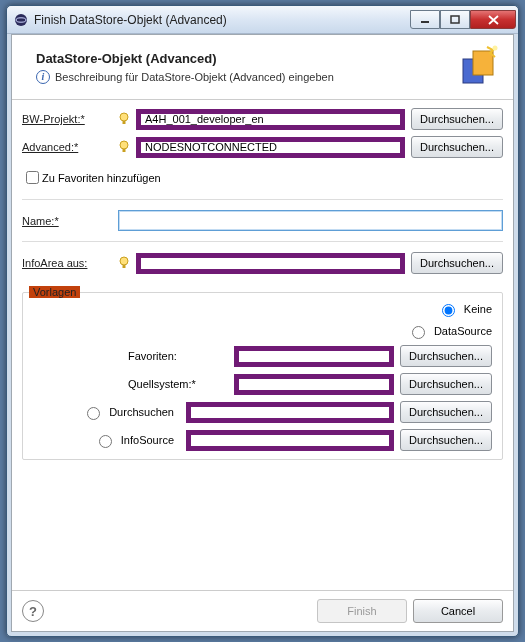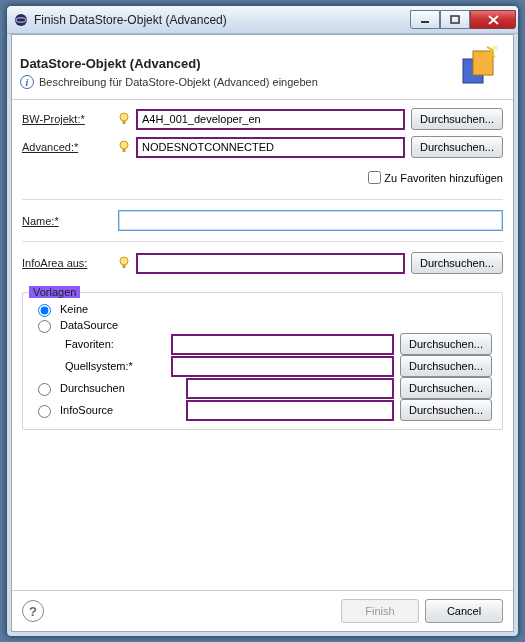--- a/index.html
+++ b/index.html
@@ -60,24 +60,24 @@
   .client {
     flex: 1;
     margin: 4px;
     margin-top: 0;
     background: #fff;
     border: 1px solid #a0a8b0;
     display: flex;
     flex-direction: column;
   }
   .header {
-    padding: 10px 12px 10px 8px;
+    padding: 10px 12px 10px 24px;
     border-bottom: 1px solid #ccc;
     display: flex;
-    align-items: flex-end;
+    align-items: center;
     gap: 16px;
   }
   .header-text { flex: 1; }
   .header-title { font-size: 13px; font-weight: bold; color: #222; margin-bottom: 4px;}
   .header-desc { font-size: 11px; color: #333; display: flex; align-items: center; gap: 5px;}
   .big-icon { width: 44px; height: 44px; }
   .info-i {
     width: 14px; height: 14px; border-radius: 50%;
     border: 1.5px solid #3a66b0;
     color: #3a66b0;
@@ -98,57 +98,57 @@
     align-items: center;
     gap: 6px;
   }
   .lbl { width: 90px; color: #222; text-decoration: underline; }
   .bulb {
     width: 12px; height: 16px; display:flex; align-items:center; justify-content:center;
   }
   .inp {
     flex: 1;
     height: 21px;
-    border: 2px solid #701a75;
+    border: 5px solid #701a75;
     padding: 0 4px;
     font-size: 11px;
     font-family: inherit;
     background: #fff;
   }
   .inp.focus { border: 1px solid #5e9ed6; box-shadow: inset 0 0 0 1px #c2dbf2; }
   .browse {
     width: 92px;
     height: 22px;
     border: 1px solid #8a8f96;
     border-radius: 3px;
     background: linear-gradient(#fdfdfe,#e9ecef 50%,#dde1e5);
     font-size: 11px;
     font-family: inherit;
     cursor: pointer;
     padding: 0;
   }
-  .chk { display:flex; align-items:center; padding: 4px 0 2px; justify-content: flex-end;}
+  .chk { display:flex; align-items:center; padding: 4px 0 2px;}
   .chk input { width:13px; height:13px; }
   hr.sep { border: none; border-top: 1px solid #ddd; margin: 4px 0; }
   .group {
     border: 1px solid #d5d5d5;
     border-radius: 2px;
     padding: 6px 10px 8px;
     margin-top: 2px;
   }
   .group-title {
     position: relative;
     top: -13px;
-    background: #8b5cf6;
+    background: #c2410c;
     padding: 0 4px;
     margin-left: -4px;
     color: #222;
     display: inline-block;
   }
-  .grow { margin-top: -10px; display:flex; flex-direction:column; gap:0;}
+  .grow { margin-top: -10px; display:flex; flex-direction:column; gap:6px;align-items:flex-end;}
   .radio-row { display:flex; align-items:center; gap:6px;}
   .radio-row input[type=radio]{ width:13px; height:13px;}
   .sub-row {
     display:flex; align-items:center; gap:6px; padding-left: 32px;
   }
   .sub-lbl { width: 100px; }
   .sub-row .inp { flex:1; }
   .footer {
     border-top: 1px solid #ccc;
     padding: 8px 10px;
@@ -158,21 +158,21 @@
   .footer-spacer { flex:1;}
   .help {
     width: 22px; height:22px; border-radius:50%;
     border:1.5px solid #888; color:#666;
     display:flex;align-items:center;justify-content:center;
     font-weight:bold; font-size:13px;
     background: #fff;
     cursor: pointer;
   }
   .fbtn {
-    width: 78px;
+    width: 90px;
     height: 24px;
     border: 1px solid #999;
     border-radius: 3px;
     background: linear-gradient(#fdfdfe,#e9ecef 50%,#dde1e5);
     font-size: 11px;
     font-family: inherit;
     margin-left: 6px;
     cursor: pointer;
   }
   .fbtn.disabled { color: #9a9a9a; background:#f2f2f2; border-color:#c5c5c5; cursor:default;}

